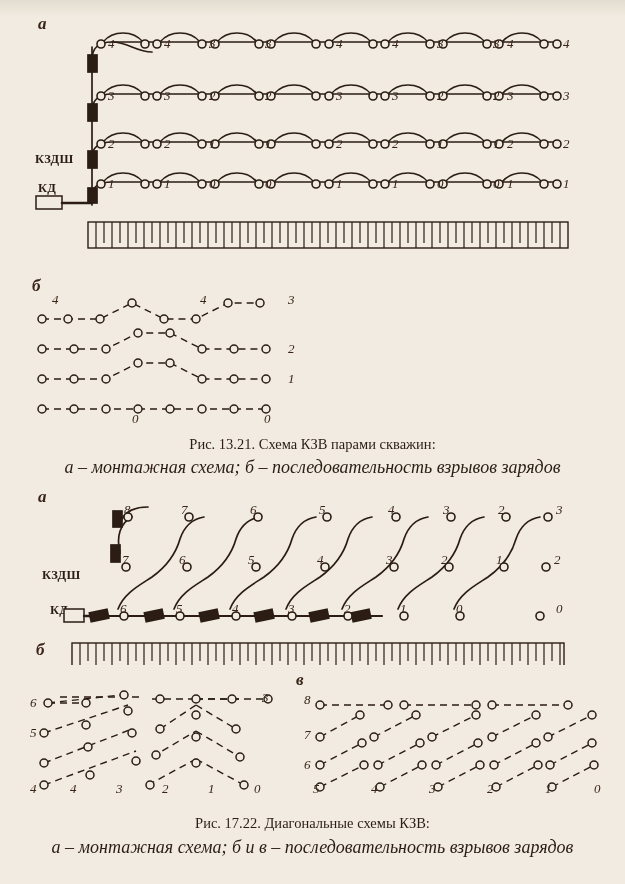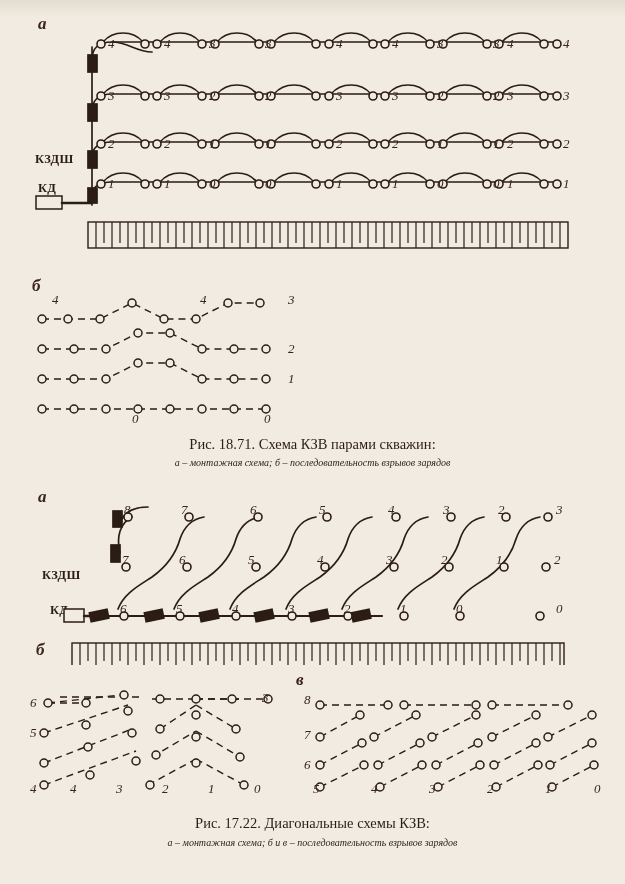--- a/index.html
+++ b/index.html
@@ -26,21 +26,21 @@
   .panel-letter{
     font-size:17px;font-style:italic;font-weight:bold;
   }
   .cap{
     position:absolute;
     text-align:center;
     width:100%;
     color:#2b1d14;
   }
   .cap-main{font-size:14.5px;}
-  .cap-sub{font-size:10px;}
+  .cap-sub{font-size:18px;}
   .cap-sub i{font-style:italic;}
   .tag{
     position:absolute;
     font-size:12.5px;
     font-weight:bold;
     font-family:"Liberation Serif", serif;
     letter-spacing:0.3px;
   }
   .num{
     position:absolute;
@@ -371,21 +371,21 @@
     </svg>
 
     <div class="num" style="left:52px;top:292px;">4</div>
     <div class="num" style="left:200px;top:292px;">4</div>
     <div class="num" style="left:288px;top:292px;">3</div>
     <div class="num" style="left:288px;top:341px;">2</div>
     <div class="num" style="left:288px;top:371px;">1</div>
     <div class="num" style="left:132px;top:411px;">0</div>
     <div class="num" style="left:264px;top:411px;">0</div>
 
-    <div class="cap cap-main" style="left:0;top:436px;">Рис. 18.71. Схема КЗВ парами скважин:</div>
+    <div class="cap cap-main" style="left:0;top:436px;">Рис. 13.21. Схема КЗВ парами скважин:</div>
     <div class="cap cap-sub" style="left:0;top:457px;">
       <i>а – монтажная схема;</i>
       <i>б – последовательность взрывов зарядов</i>
     </div>
   </div>
 
   <div class="fig" style="left:0;top:485px;width:625px;height:399px;">
 
     <div class="lbl panel-letter" style="left:38px;top:2px;">а</div>
 

